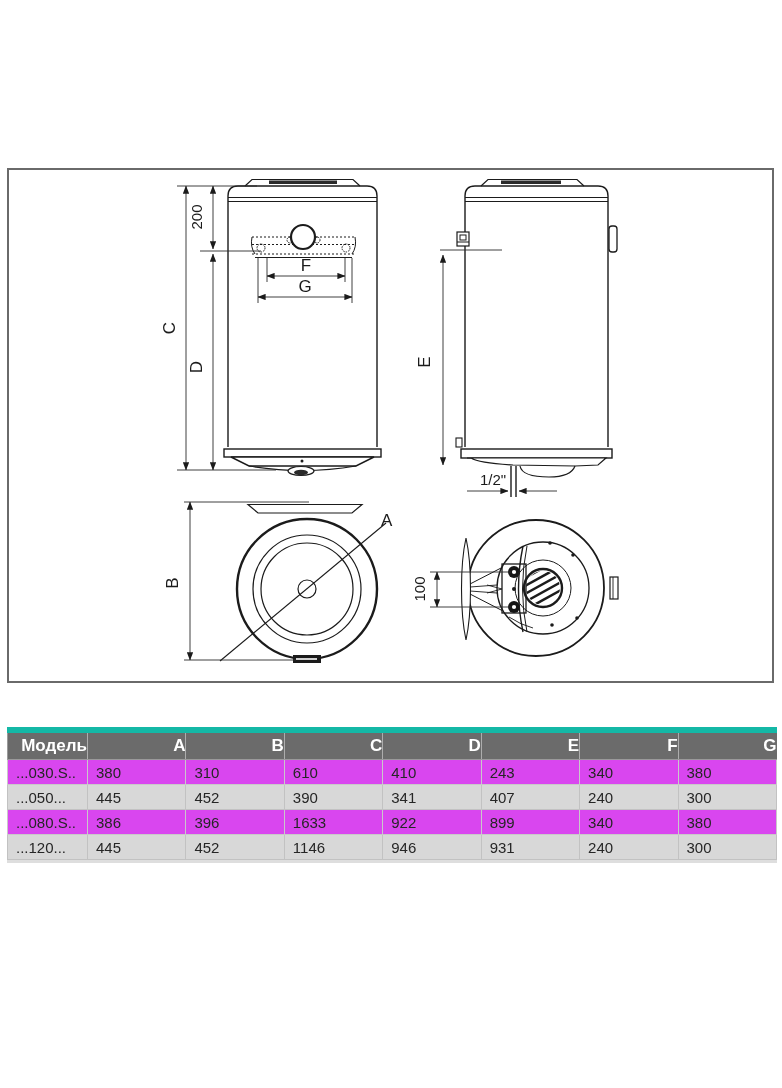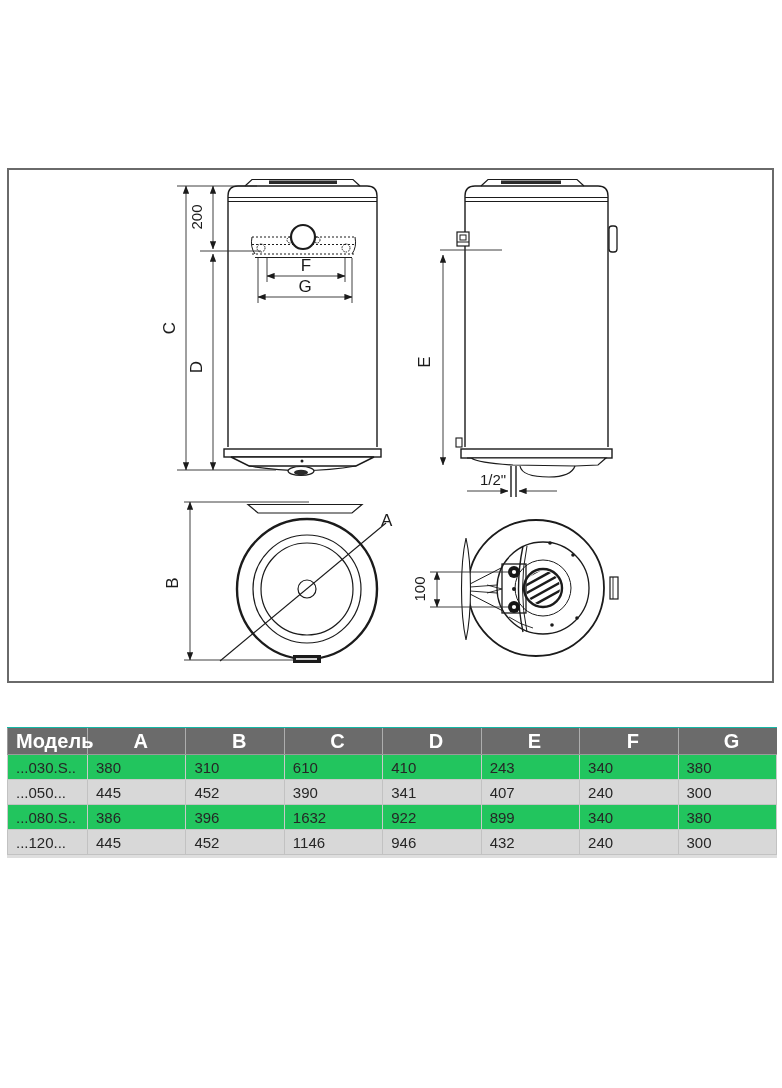--- a/index.html
+++ b/index.html
@@ -22,29 +22,29 @@
   .table-wrap{
     position:absolute;left:7px;top:727px;width:770px;
     border-bottom:3px solid #dedede;
   }
   table{
     border-collapse:collapse;width:100%;table-layout:fixed;
     font-size:15px;color:#262626;
   }
   col.c-model{width:80px;}
   thead th{
-    background:#6b6b6b;color:#ffffff;text-align:center;font-weight:bold;
-    height:26px;padding:0 0 0 8px;font-size:20px;
+    background:#6b6b6b;color:#ffffff;text-align:right;font-weight:bold;
+    height:26px;padding:0 0 0 8px;font-size:17px;
     border-left:1px solid rgba(255,255,255,0.45);
-    border-top:1px solid #14b8a6;border-bottom:1px solid #9a9a9a;
+    border-top:6px solid #14b8a6;border-bottom:1px solid #9a9a9a;
   }
   thead th:first-child{border-left:1px solid #9a9a9a;}
   tbody td{
     height:24px;padding:0 0 0 8px;border:1px solid #c9c9c9;
-    background:#22c55e;white-space:nowrap;
+    background:#d946ef;white-space:nowrap;
   }
   tbody tr:nth-child(even) td{background:#d8d8d8;border-color:#c2c2c2;}
 </style>
 </head>
 <body>
 
 <div class="drawing-panel">
 <svg width="763" height="511" viewBox="0 0 763 511">
   <defs>
     <marker id="ah" viewBox="0 0 9 7" refX="8.5" refY="3.5" markerWidth="9" markerHeight="7" orient="auto-start-reverse">
@@ -250,31 +250,31 @@
         <td>390</td>
         <td>341</td>
         <td>407</td>
         <td>240</td>
         <td>300</td>
       </tr>
       <tr>
         <td>...080.S..</td>
         <td>386</td>
         <td>396</td>
-        <td>1632</td>
+        <td>1633</td>
         <td>922</td>
         <td>899</td>
         <td>340</td>
         <td>380</td>
       </tr>
       <tr>
         <td>...120...</td>
         <td>445</td>
         <td>452</td>
         <td>1146</td>
         <td>946</td>
-        <td>432</td>
+        <td>931</td>
         <td>240</td>
         <td>300</td>
       </tr>
     </tbody>
   </table>
 </div>
 
 </body></html>

